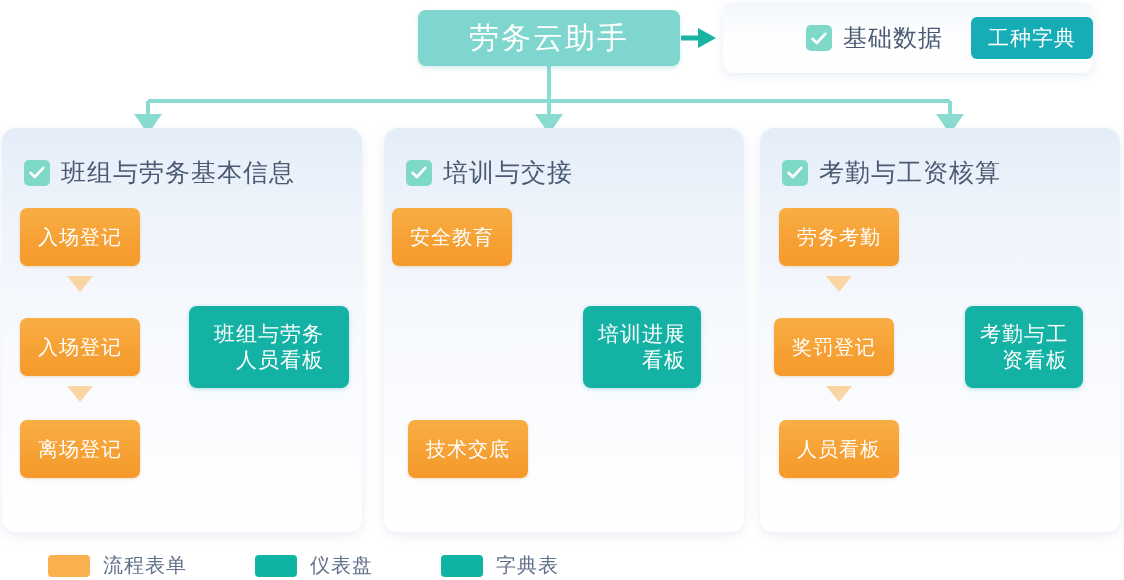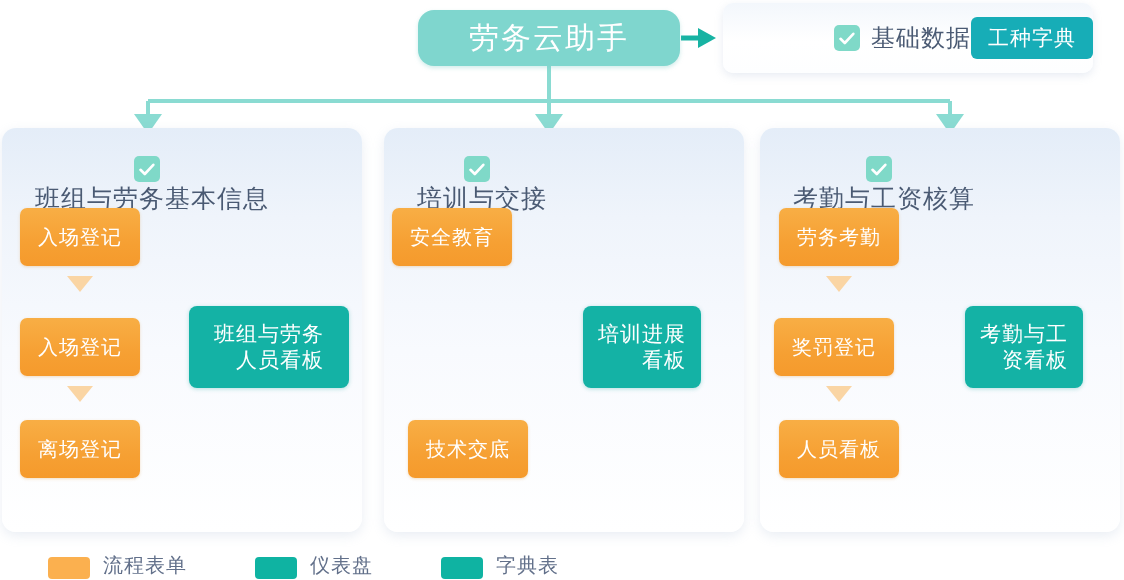--- a/index.html
+++ b/index.html
@@ -11,21 +11,21 @@
     position:relative;
   }
   #stage{position:relative;width:1124px;height:580px;}
 
   
   #wires{position:absolute;left:0;top:0;width:1124px;height:580px;pointer-events:none;}
 
   
   .title-pill{
     position:absolute;left:418px;top:10px;width:262px;height:56px;
-    background:#7FD6CE;border-radius:16px;
+    background:#7FD6CE;border-radius:8px;
     display:flex;align-items:center;justify-content:center;
     color:#ffffff;font-size:30px;letter-spacing:2px;
     box-shadow:0 2px 4px rgba(120,200,195,.35);
     z-index:5;
   }
 
   
   .base-panel{
     position:absolute;left:723px;top:3px;width:370px;height:70px;
     background:linear-gradient(180deg,#F3F7FC 0%,#FFFFFF 55%,#FDFEFF 100%);
@@ -33,21 +33,21 @@
     box-shadow:0 3px 9px rgba(150,170,200,.22);
     display:flex;align-items:center;
     z-index:5;
     justify-content:flex-end;
   }
   .base-panel .chk{margin-left:33px;}
   .base-panel .bp-label{
     margin-left:11px;color:#4A5A73;font-size:24px;letter-spacing:1px;
   }
   .dict-btn{
-    height:42px;padding:0 17px;
+    margin-left:28px;height:42px;padding:0 17px;
     background:#17ADB7;border-radius:6px;
     display:flex;align-items:center;justify-content:center;
     color:#ffffff;font-size:21px;letter-spacing:1px;
   }
 
   
   .chk{
     width:26px;height:26px;border-radius:5px;background:#7FD9C8;
     display:inline-flex;align-items:center;justify-content:center;
     flex:none;
@@ -61,21 +61,21 @@
     background:linear-gradient(180deg,#E4EDF8 0%,#EFF4FB 22%,#F8FAFE 55%,#FFFFFF 100%);
     box-shadow:0 4px 12px rgba(150,170,200,.20);
     z-index:2;
   }
   #card-0{left:2px;}
   #card-1{left:384px;}
   #card-2{left:760px;}
 
   .card-head{
     position:absolute;left:22px;top:28px;
-    display:flex;align-items:center;flex-direction:column;
+    display:flex;align-items:center;
   }
   .card-head .ch-label{
     margin-left:11px;color:#4A5A73;font-size:25px;letter-spacing:1px;white-space:nowrap;
   }
 
   
   .step{
     position:absolute;width:120px;height:58px;
     background:linear-gradient(180deg,#F8AE45 0%,#F6A033 60%,#F59A2C 100%);
     border-radius:7px;
@@ -102,21 +102,21 @@
     border-top:16px solid #FAD5A4;
     z-index:3;
   }
 
   
   .legend{
     position:absolute;left:20px;top:552px;
     display:flex;align-items:center;
     z-index:5;
   }
-  .legend .item{display:flex;align-items:flex-end;margin-right:40px;padding-left:28px;}
+  .legend .item{display:flex;align-items:center;margin-right:40px;padding-left:28px;}
   .legend .sw{width:42px;height:22px;border-radius:4px;flex:none;}
   .legend .lg-label{margin-left:13px;color:#62708A;font-size:20px;letter-spacing:1px;}
 </style>
 </head>
 <body>
 
 <div id="stage">
 
   <svg id="wires" viewBox="0 0 1124 580" width="1124" height="580">
 

